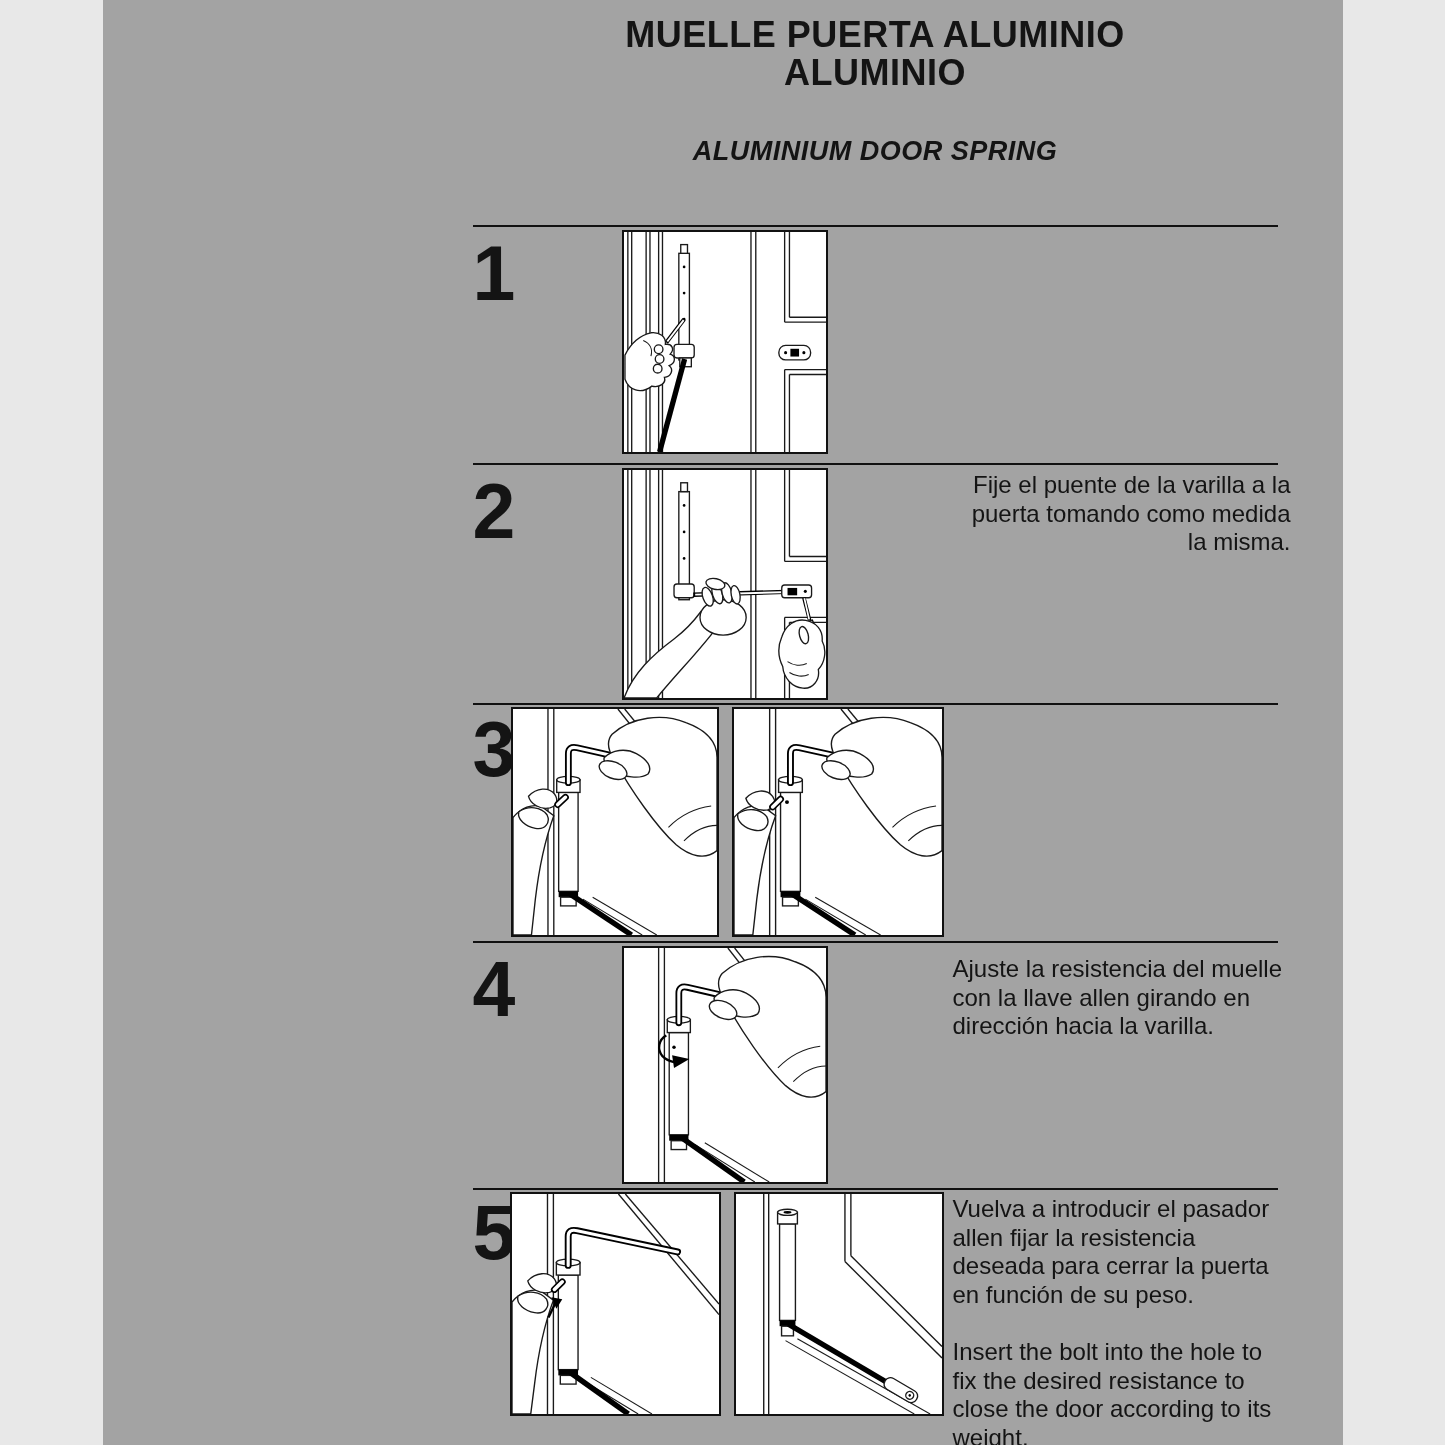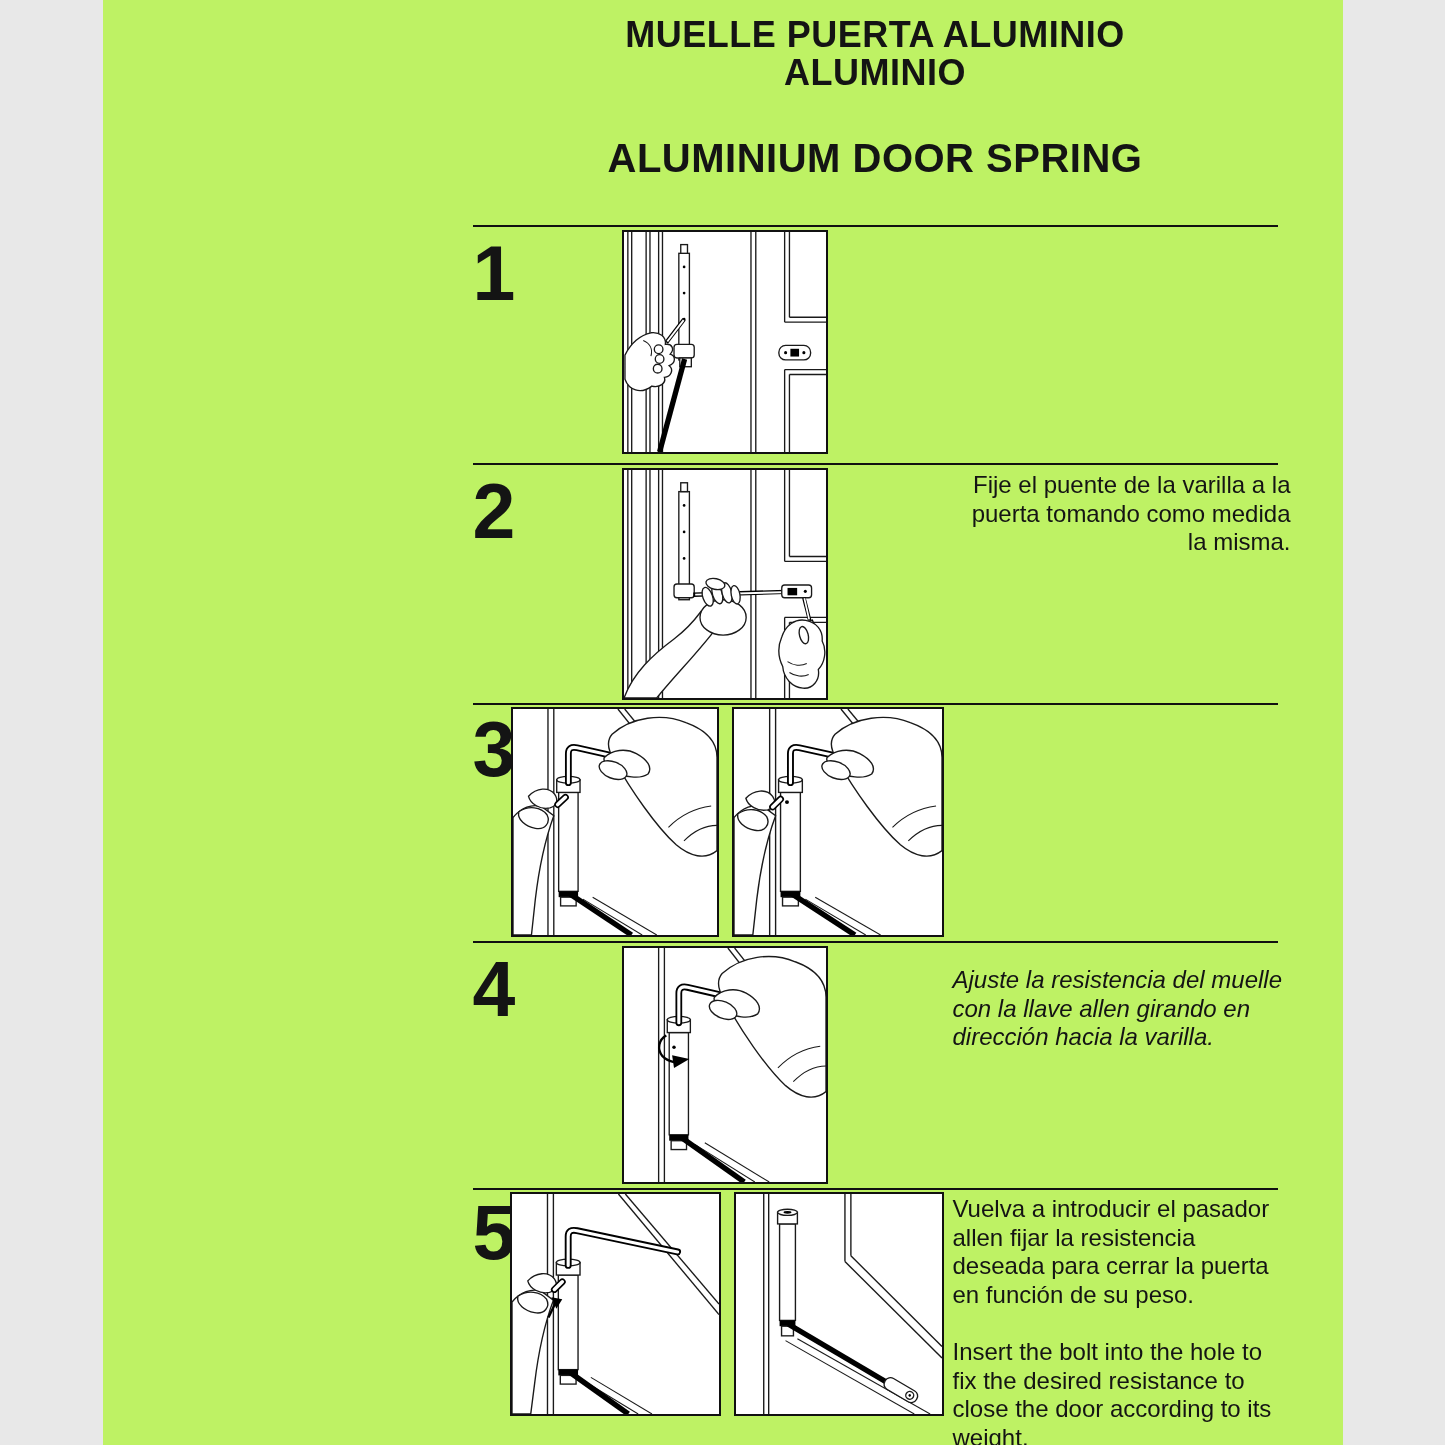--- a/index.html
+++ b/index.html
@@ -1,21 +1,21 @@
 <!DOCTYPE html>
 <html><head>
 <meta charset="utf-8">
 <style>
   html,body{margin:0;padding:0;background:#e8e8e8;}
-  .page{position:relative;width:1240px;height:1445px;background:#bef264;
+  .page{position:relative;width:1240px;height:1445px;background:#a3a3a3;
         font-family:"Liberation Sans",sans-serif;color:#141414;overflow:hidden;margin:0 auto;}
   .title-block{position:absolute;left:370px;top:16px;width:805px;text-align:center;}
   .title-line{font-size:36px;font-weight:bold;line-height:38px;letter-spacing:0.5px;}
   .subtitle{position:absolute;left:370px;top:136px;width:805px;text-align:center;
-            font-size:40px;font-weight:bold;letter-spacing:0.5px;}
+            font-size:27px;font-weight:bold;font-style:italic;letter-spacing:0.5px;}
   .row{position:absolute;left:370px;width:805px;border-top:2.5px solid #111;}
   .stepnum{position:absolute;left:0px;font-size:77px;font-weight:bold;line-height:0.9;}
   .panel{position:absolute;border:2.5px solid #111;background:#fff;box-sizing:border-box;}
   .panel svg{display:block;width:100%;height:100%;}
   .steptext{position:absolute;left:480px;width:338px;font-size:24px;line-height:28.5px;}
   .steptext p{margin:0 0 29px 0;}
   
   .ln{stroke:#1a1a1a;stroke-width:1.4;fill:none;}
   .th{stroke:#1a1a1a;stroke-width:1.1;fill:none;}
   .wh{fill:#ffffff;stroke:#1a1a1a;stroke-width:1.4;}
@@ -263,21 +263,21 @@
         </g>
         <g>
           <path class="wh" d="M102,26 C122,8 154,4 178,14 C200,22 210,34 210,50 L210,146 C198,156 182,152 168,140 C148,122 120,82 104,52 C97,41 96,33 102,26 Z"></path>
           <path class="th" d="M176,136 C186,126 198,120 210,120"></path>
           <path class="th" d="M160,122 C172,110 188,102 204,100"></path>
           <path class="wh" d="M94,50 C102,42 116,40 127,46 C138,52 144,60 139,67 C130,73 114,70 105,64 C98,59 92,55 94,50 Z"></path>
           <ellipse class="wh" cx="103" cy="63" rx="15" ry="8.5" transform="rotate(22 103 63)"></ellipse>
         </g>
       </svg>
     </div>
-    <div class="steptext" style="top:23px;font-style:italic;">
+    <div class="steptext" style="top:12px;">
       <p>Ajuste la resistencia del muelle con la llave allen girando en dirección hacia la varilla.</p>
     </div>
   </div>
 
   <div class="row" style="top:1188px;height:256px;">
     <div class="stepnum" style="top:8px;">5</div>
     <div class="panel" style="left:37px;top:2px;width:211px;height:224px;">
       <svg viewBox="0 0 210 228" preserveAspectRatio="none">
         <g>
           <line class="ln" x1="36" y1="0" x2="36" y2="228"></line>

